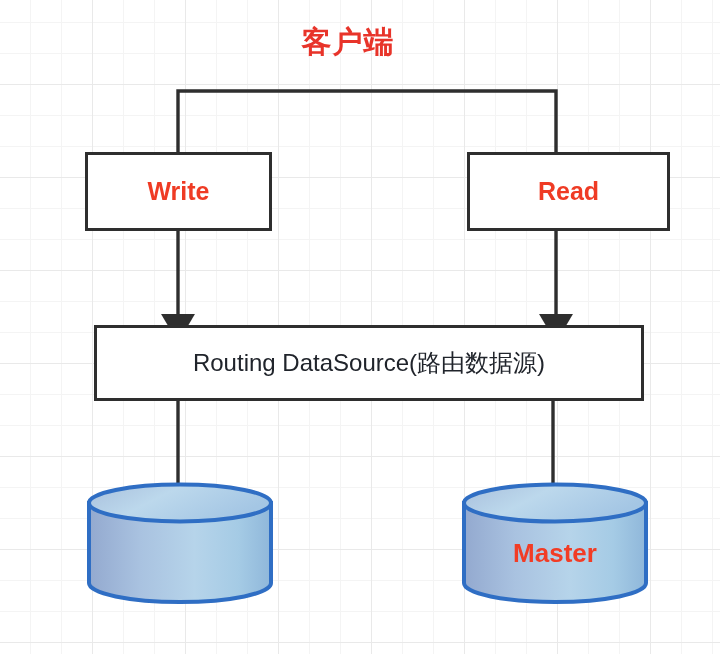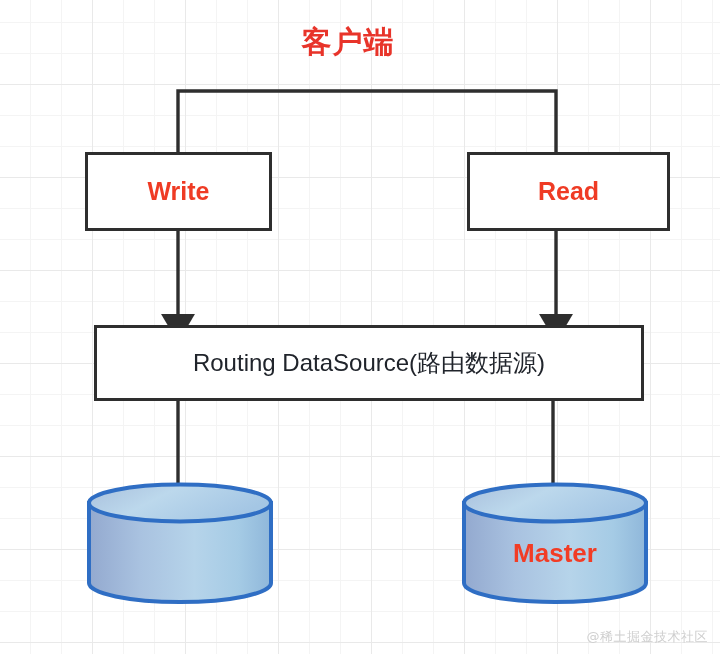--- a/index.html
+++ b/index.html
@@ -208,15 +208,14 @@
   </div>
 
   <div class="cyl" id="cyl-slave">
     <svg width="188" height="122" viewBox="0 0 188 122" xmlns="http://www.w3.org/2000/svg">
       <path d="M3,21 L3,101 A91,19 0 0 0 185,101 L185,21 Z" fill="url(#dbGrad)" stroke="#2f6ec4" stroke-width="4"></path>
       <ellipse cx="94" cy="21" rx="91" ry="18.5" fill="url(#dbTopGrad)" stroke="#2f6ec4" stroke-width="4"></ellipse>
     </svg>
     <span class="cyl-label">Master</span>
   </div>
 
-  <div class="watermark">@稀土掘金技术社区</div>
 
 </div>
 
 </body></html>

